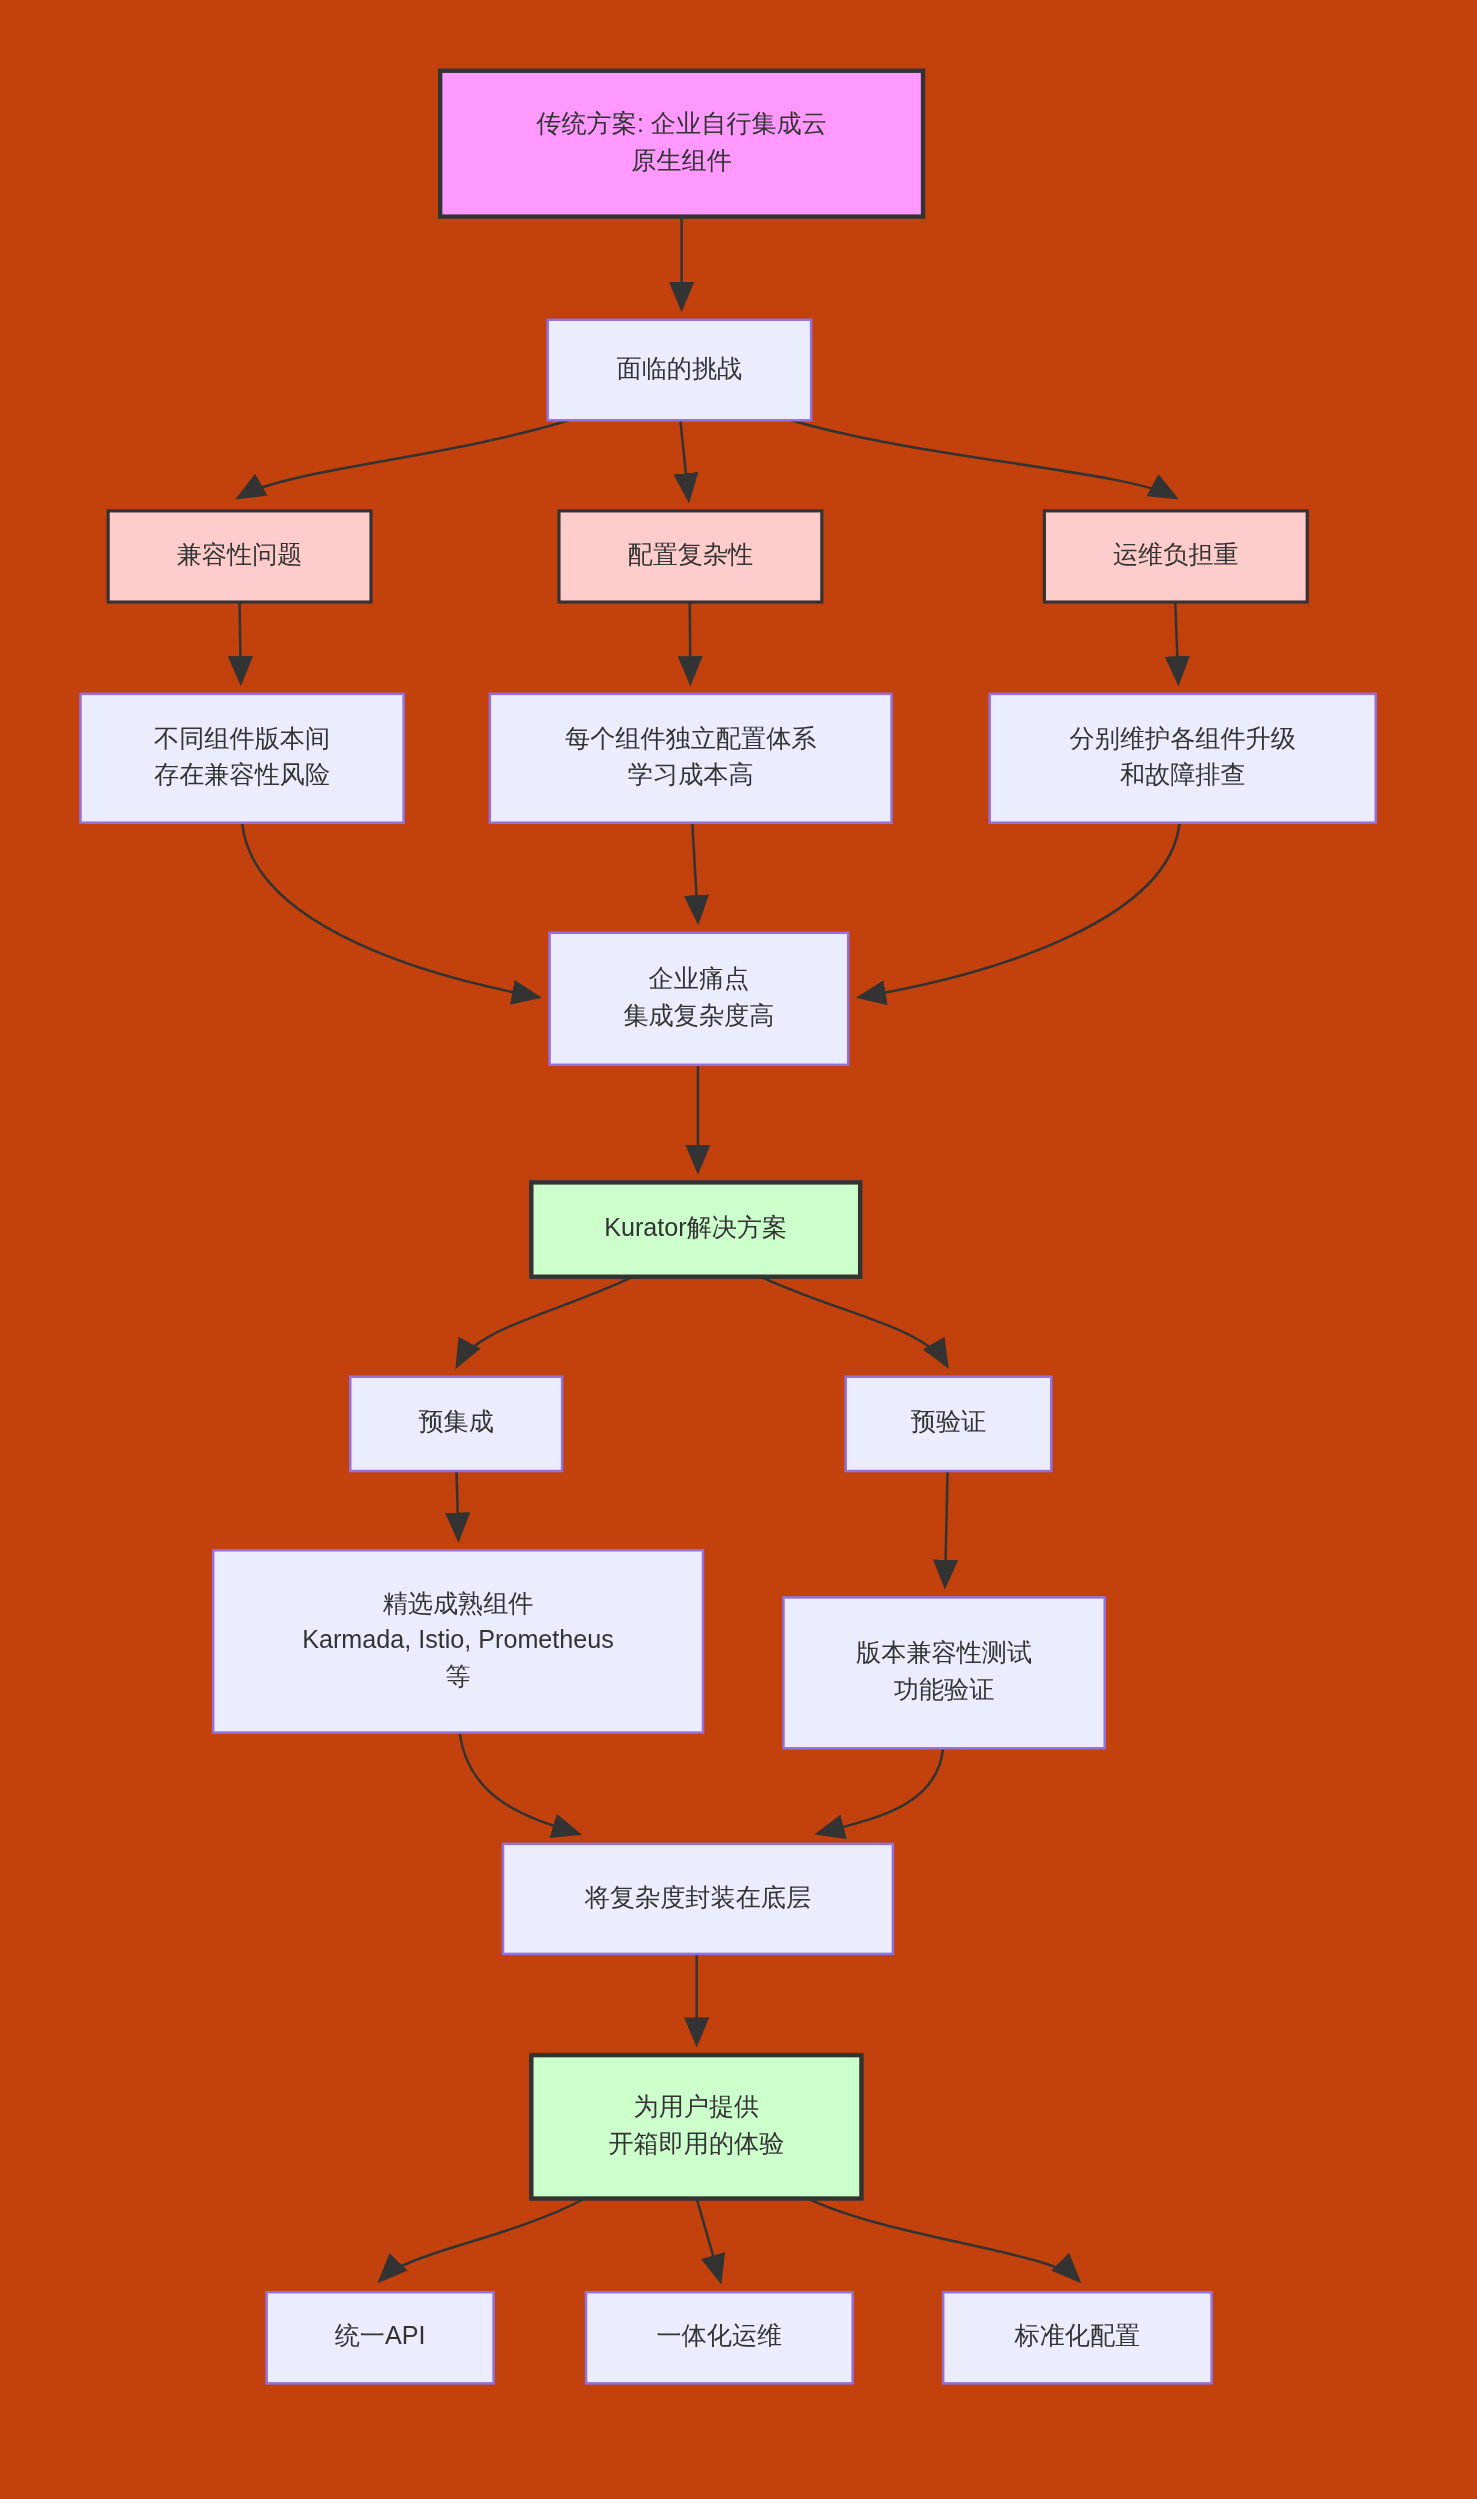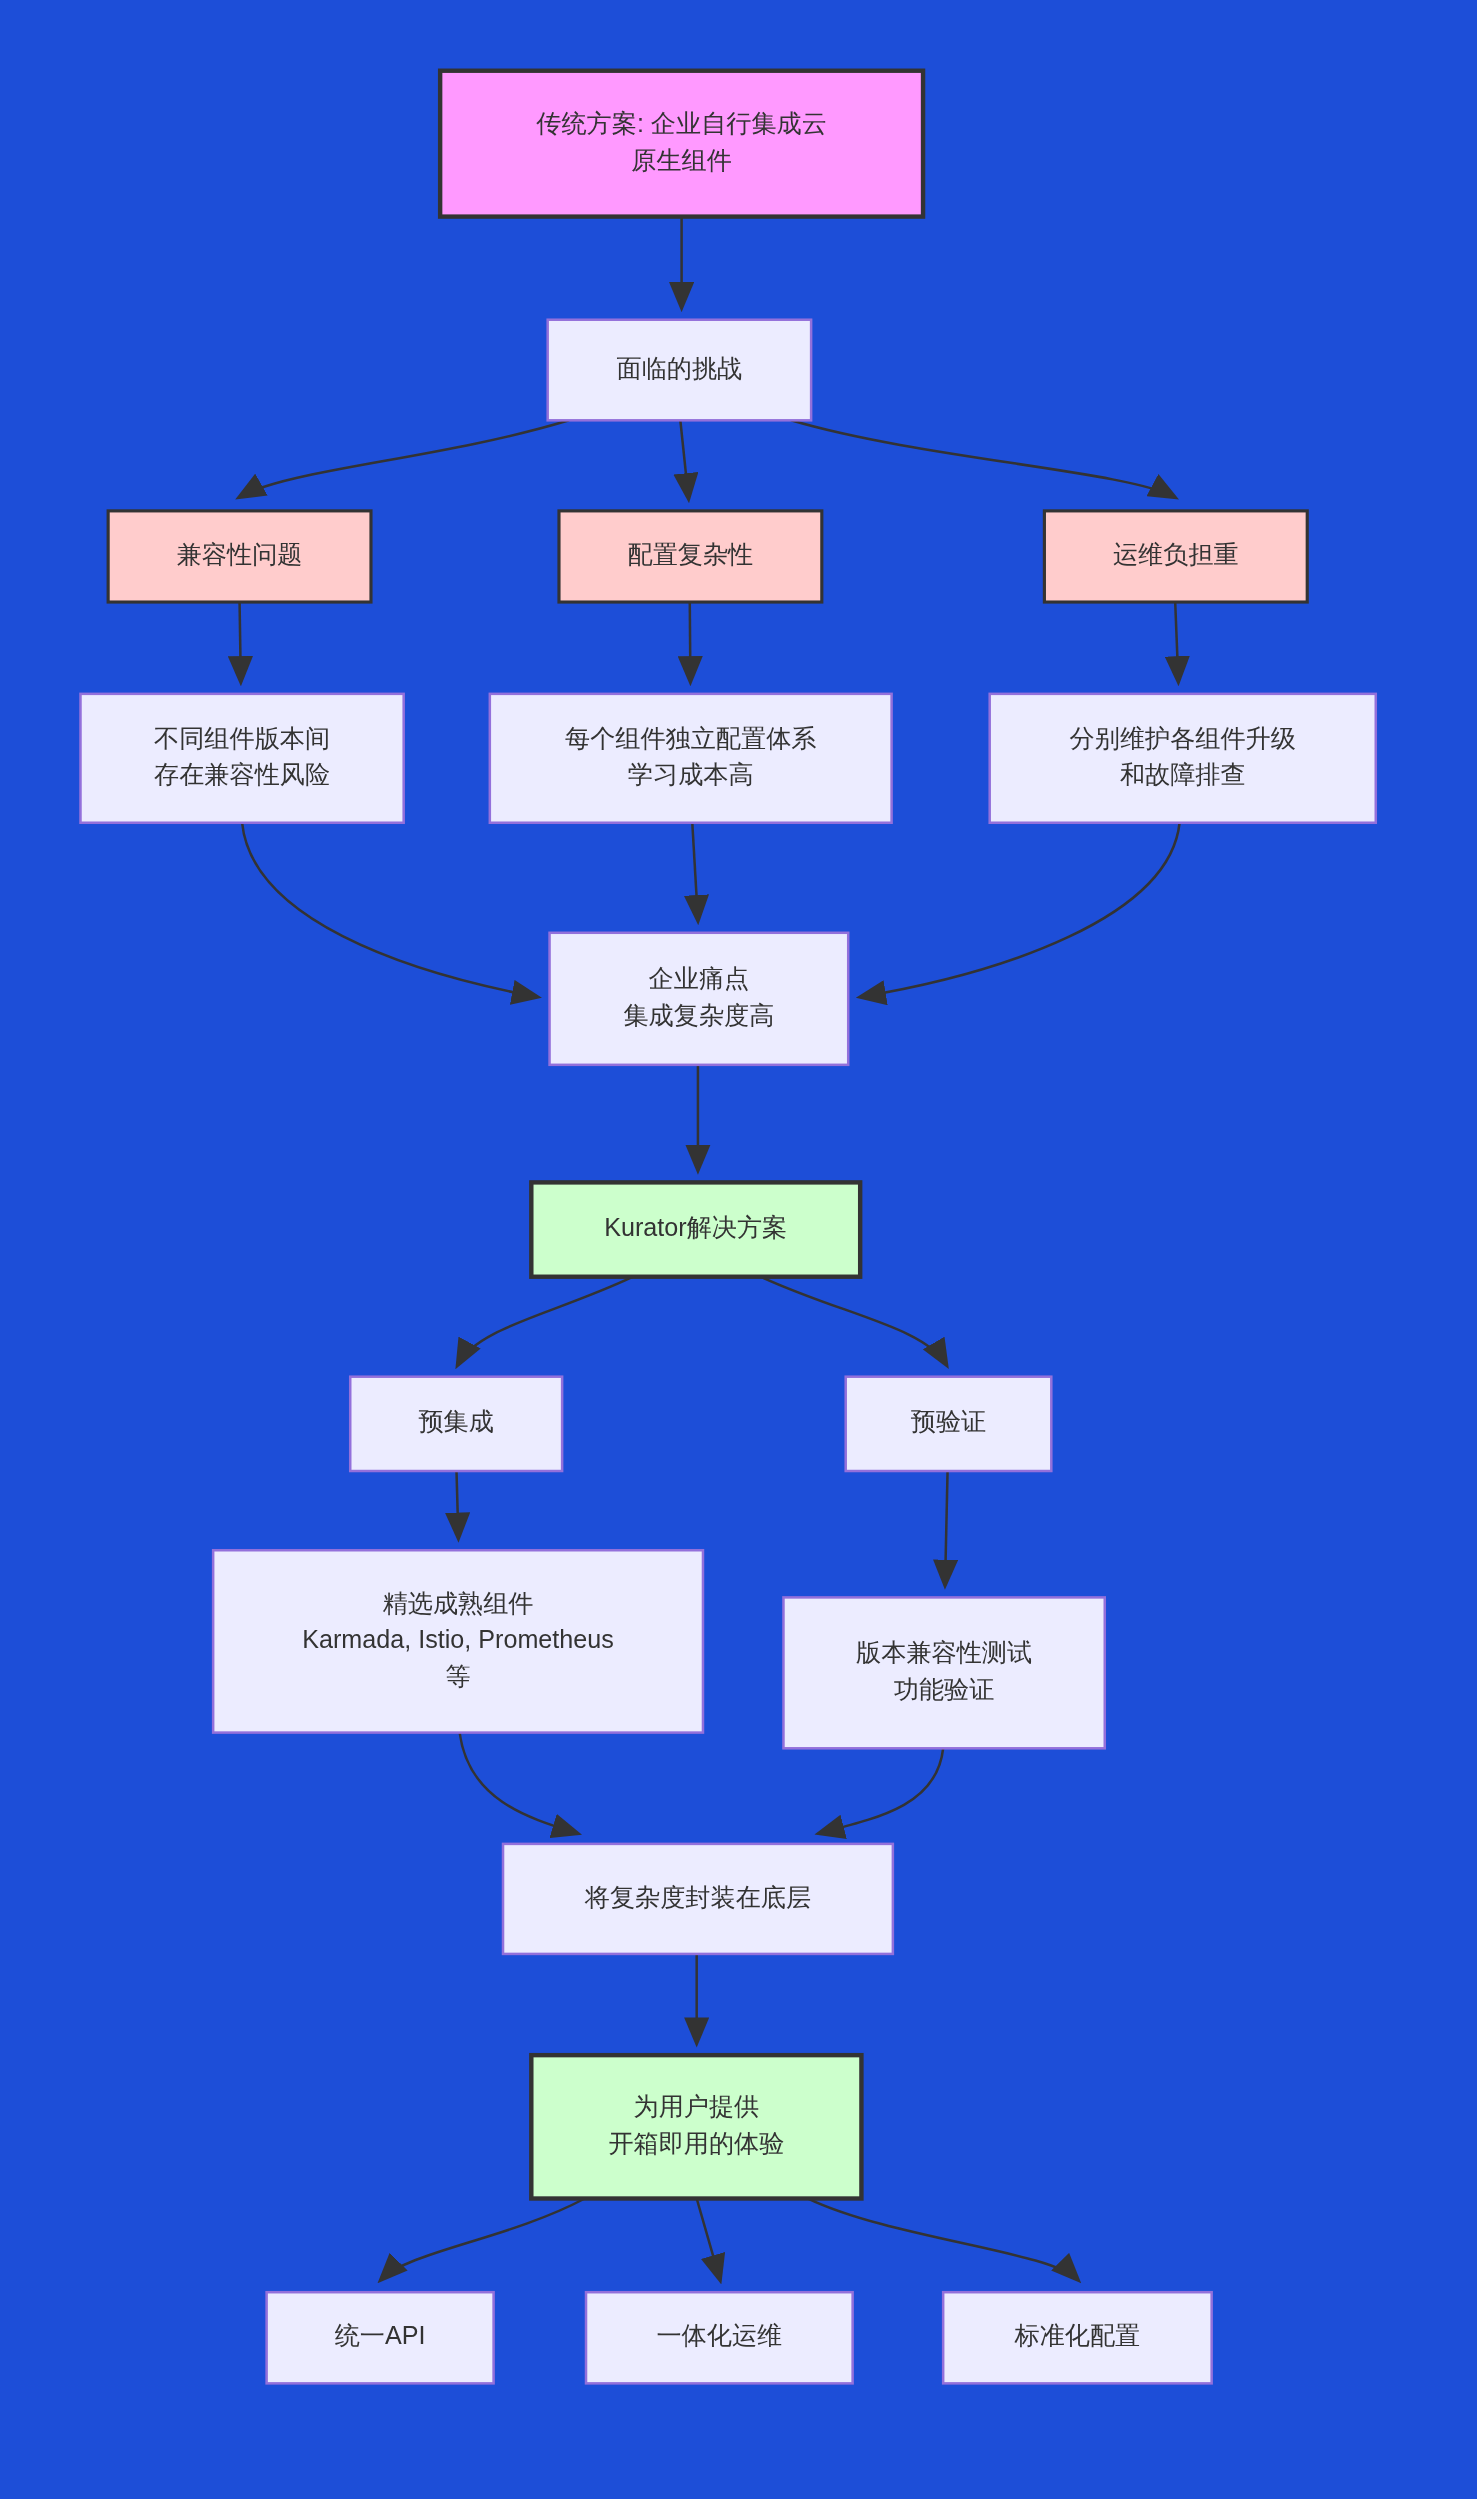--- a/index.html
+++ b/index.html
@@ -10,21 +10,21 @@
   body {
     width: 1477px;
     height: 2500px;
     font-family: "Liberation Sans", "DejaVu Sans", sans-serif;
     overflow: hidden;
   }
   #flow-root {
     position: relative;
     width: 1477px;
     height: 2500px;
-    background: #1d4ed8;
+    background: #c2410c;
   }
   svg.flow-svg {
     position: absolute;
     top: 0;
     left: 0;
     width: 1477px;
     height: 2500px;
     display: block;
   }
   .node-rect {

